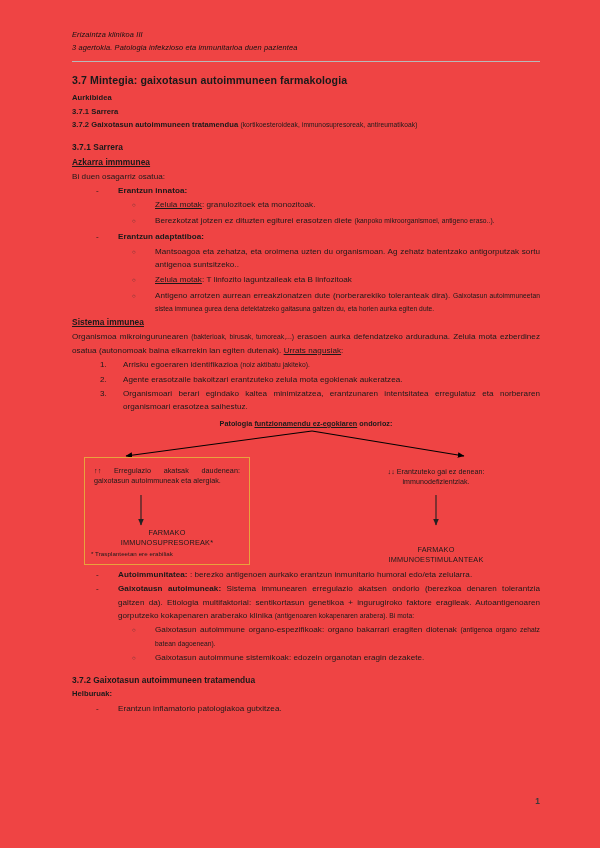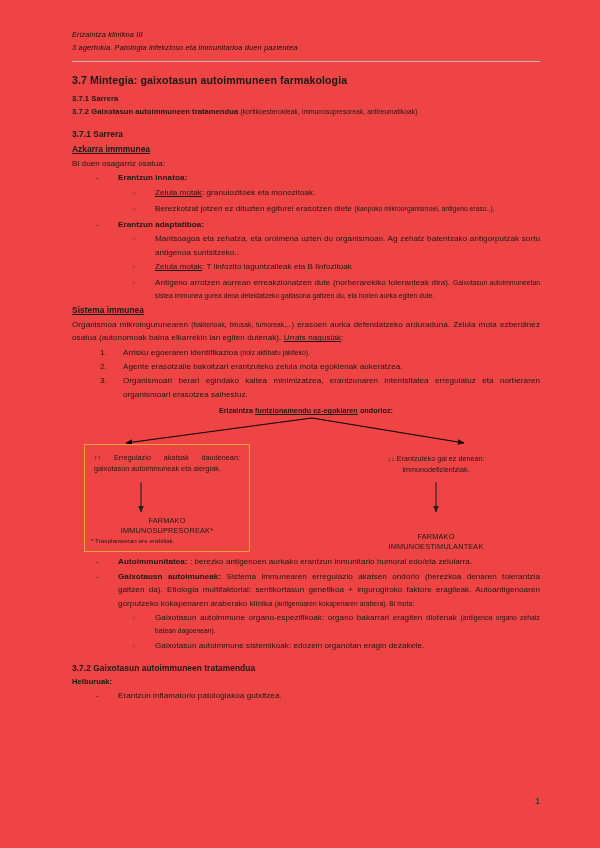--- a/index.html
+++ b/index.html
@@ -227,20 +227,21 @@
 
 <div class="page">
 
   <div>
     <div class="hdr-line">Erizaintza klinikoa III</div>
     <div class="hdr-line">3 agertokia. Patologia infekzioso eta immunitarioa duen pazientea</div>
   </div>
   <hr class="hdr-rule">
 
   <div class="h-main">3.7 Mintegia: gaixotasun autoimmuneen farmakologia</div>
+  <div class="h-sub">Aurkibidea</div>
   <div class="toc-line">3.7.1 Sarrera</div>
   <div class="toc-line"><span>3.7.2 Gaixotasun autoimmuneen tratamendua </span><span class="thin">(kortikoesteroideak, immunosupresoreak, antireumatikoak)</span></div>
 
   <div class="h-sec">3.7.1 Sarrera</div>
   <div class="h-under">Azkarra immmunea</div>
   <div class="p lead">Bi duen osagarriz osatua:</div>
 
   <div class="lvl1">
     <div class="mk">-</div>
     <div class="tx p b">Erantzun innatoa:</div>
@@ -281,21 +282,21 @@
   <div class="numlist">
     <div class="mk">2.</div>
     <div class="tx p">Agente erasotzaile bakoitzari erantzuteko zelula mota egokienak aukeratzea.</div>
   </div>
   <div class="numlist">
     <div class="mk">3.</div>
     <div class="tx p">Organismoari berari egindako kaltea minimizatzea, erantzunaren intentsitatea erregulatuz eta norberaren organismoari erasotzea saihestuz.</div>
   </div>
 
   <div class="diagram">
-    <div class="caption"><span>Erizaintza </span><span class="u2">funtzionamendu ez-egokiaren</span><span> ondorioz:</span></div>
+    <div class="caption"><span>Patologia </span><span class="u2">funtzionamendu ez-egokiaren</span><span> ondorioz:</span></div>
 
     <svg width="468" height="148" viewBox="0 0 468 148">
       <defs>
         <marker id="ah" markerWidth="7" markerHeight="7" refX="5.6" refY="2.6" orient="auto">
           <path d="M0,0 L6,2.6 L0,5.2 Z" fill="#000"></path>
         </marker>
         <marker id="ah2" markerWidth="7" markerHeight="7" refX="5.6" refY="2.6" orient="auto">
           <path d="M0,0 L6,2.6 L0,5.2 Z" fill="#222"></path>
         </marker>
       </defs>

